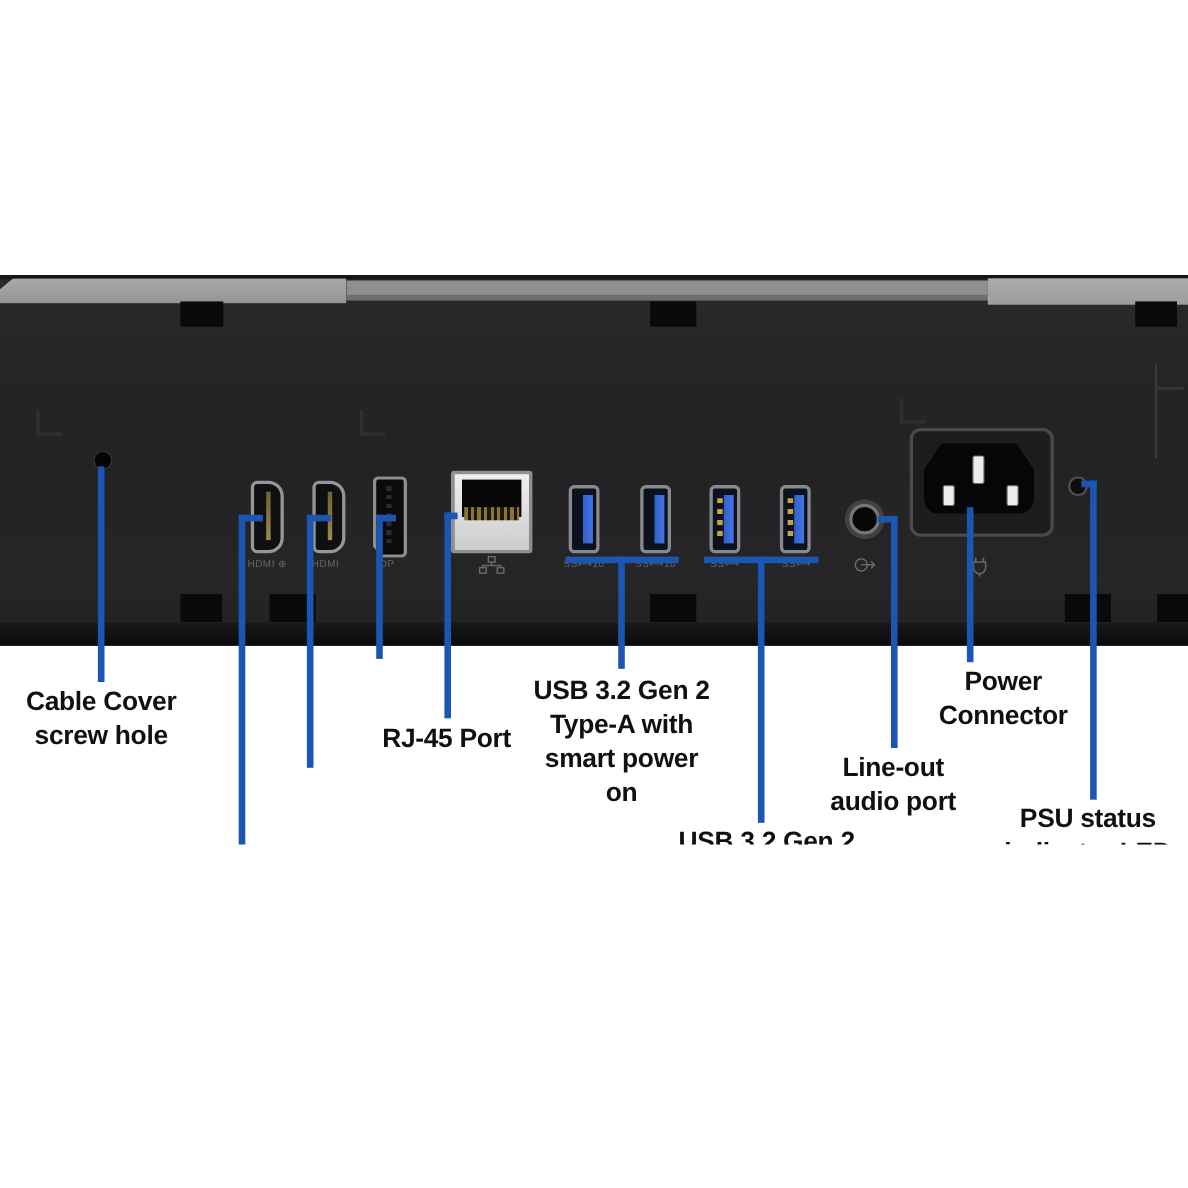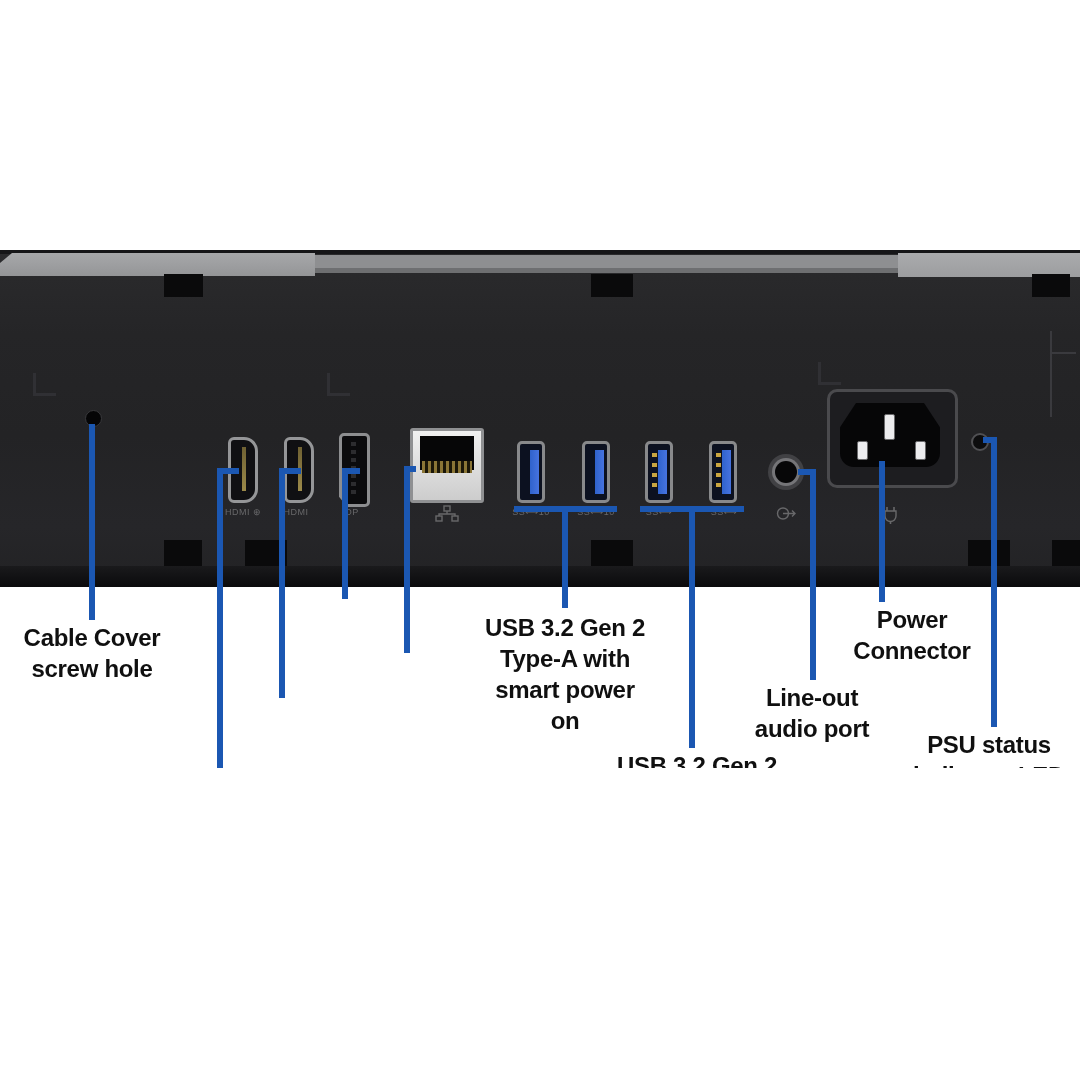--- a/index.html
+++ b/index.html
@@ -190,20 +190,21 @@
   <div class="line" style="left:798px;top:469px;width:18px;height:6px;"></div>
   <div class="line" style="left:810px;top:469px;width:6px;height:211px;"></div>
 
   <div class="line" style="left:879px;top:461px;width:6px;height:141px;"></div>
 
   <div class="line" style="left:983px;top:437px;width:14px;height:6px;"></div>
   <div class="line" style="left:991px;top:437px;width:6px;height:290px;"></div>
 
   <div class="lbl" style="left:-28px;top:622px;">Cable Cover
 screw hole</div>
+  <div class="lbl" style="left:286px;top:656px;">RJ-45 Port</div>
   <div class="lbl" style="left:101px;top:782px;text-decoration:underline;">HDMI-in</div>
   <div class="lbl" style="left:445px;top:612px;">USB 3.2 Gen 2
 Type-A with
 smart power
 on</div>
   <div class="lbl" style="left:577px;top:750px;">USB 3.2 Gen 2
 Type-A</div>
   <div class="lbl" style="left:692px;top:682px;">Line-out
 audio port</div>
   <div class="lbl" style="left:792px;top:604px;">Power

